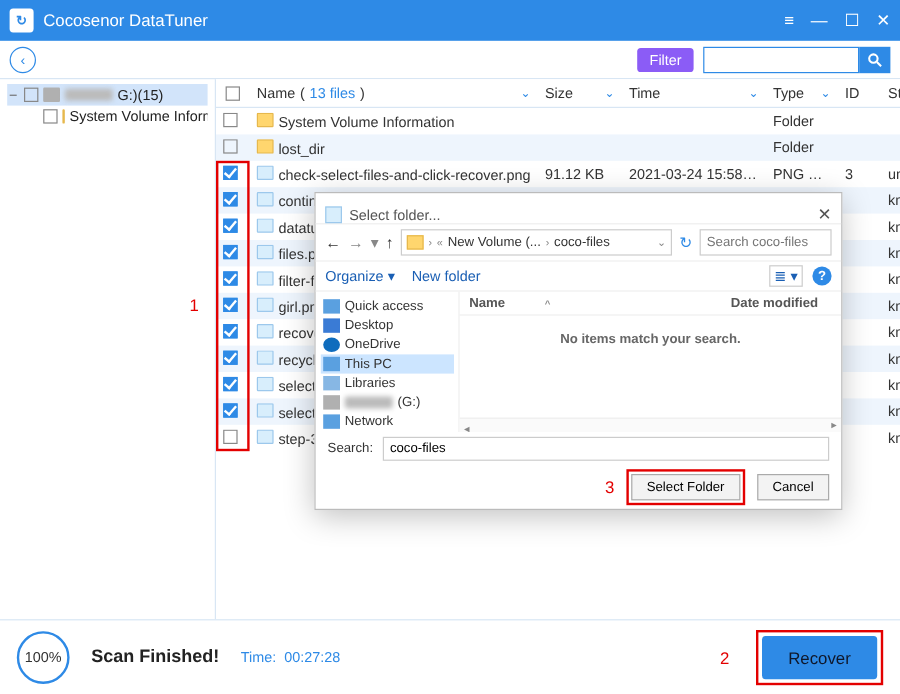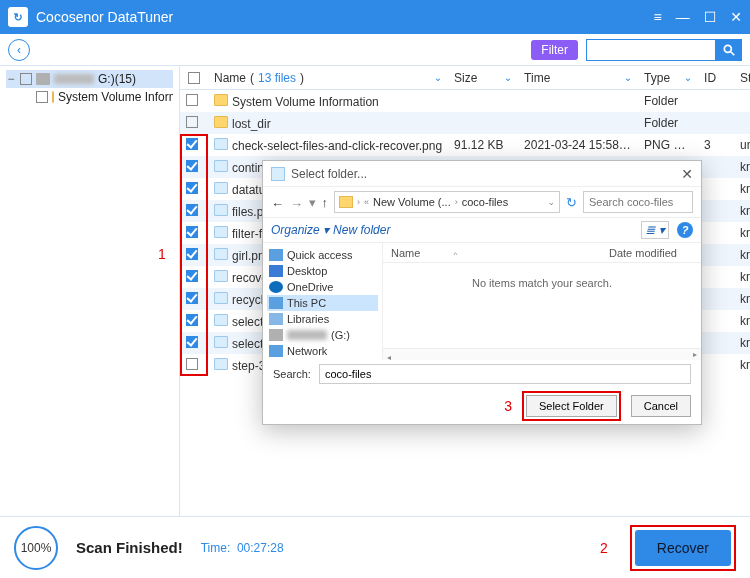--- a/index.html
+++ b/index.html
@@ -63,49 +63,49 @@
   .footer { height:62px; border-top:1px solid #d8e6f4; display:flex; align-items:center; padding:0 14px; gap:18px;}
   .progress-circle { width:44px; height:44px; border:2px solid #2e8ae6; border-radius:50%; display:flex; align-items:center; justify-content:center; font-size:12px; color:#333;}
   .scan-status { font-size:15px; font-weight:600; color:#222;}
   .scan-time { color:#2e8ae6; font-size:12px;}
   .footer .spacer { flex:1; }
   .recover-btn { background:#2e8ae6; color:#0f172a; border:none; padding:10px 22px; font-size:14px; border-radius:3px; cursor:pointer;}
   .recover-wrap { border:2px solid #e30000; padding:3px; }
 
   
   .dialog { position:absolute; left:262px; top:160px; width:440px; height:265px; background:#fff; border:1px solid #bbb; box-shadow:0 6px 24px rgba(0,0,0,.25); display:flex; flex-direction:column; font-size:12px;}
-  .dlg-title { height:26px; display:flex; align-items:center; padding:0 8px; border-bottom:1px solid #eee; color:#555;}
+  .dlg-title { height:26px; display:flex; align-items:flex-end; padding:0 8px; border-bottom:1px solid #eee; color:#555;}
   .dlg-title .mini-ico { width:14px; height:14px; background:#d8eefc; border:1px solid #9cc8ec; margin-right:6px;}
   .dlg-title .close { margin-left:auto; cursor:pointer; color:#555; font-size:14px;}
   .dlg-nav { height:30px; display:flex; align-items:center; gap:6px; padding:0 8px;}
   .nav-btn { color:#888; cursor:pointer; font-size:13px;}
   .nav-btn.ena { color:#333;}
   .breadcrumb { flex:1; height:22px; border:1px solid #ccc; display:flex; align-items:center; padding:0 4px; gap:4px; font-size:11px; overflow:hidden;}
   .bc-ico { width:14px; height:12px; background:#ffd66e; border:1px solid #e6b84d;}
   .bc-sep { color:#888; font-size:9px;}
   .refresh { color:#2e8ae6; cursor:pointer; font-size:13px;}
   .search-dlg { width:110px; height:22px; border:1px solid #ccc; padding:0 5px; font-size:11px; color:#888;}
-  .dlg-toolbar { height:26px; border-bottom:1px solid #eee; border-top:1px solid #eee; display:flex; align-items:center; padding:0 8px; gap:4px; color:#1a5fb4; font-size:12px;font-style:italic;}
+  .dlg-toolbar { height:26px; border-bottom:1px solid #eee; border-top:1px solid #eee; display:flex; align-items:center; padding:0 8px; gap:14px; color:#1a5fb4; font-size:12px;}
   .dlg-toolbar .tbtn { cursor:pointer;}
   .dlg-toolbar .right { margin-left:auto; display:flex; gap:8px; align-items:center;}
   .view-btn { width:28px; height:18px; border:1px solid #ccc; display:flex; align-items:center; justify-content:center; }
   .help-ico { width:16px; height:16px; border-radius:50%; background:#2e8ae6; color:#fff; display:flex; align-items:center; justify-content:center; font-size:11px; font-weight:bold;}
   .dlg-body { flex:1; display:flex; overflow:hidden;}
   .dlg-tree { width:120px; border-right:1px solid #eee; padding:4px; font-size:11px; overflow-y:auto;}
   .dlg-tree-item { display:flex; align-items:center; gap:4px; padding:2px 2px; cursor:pointer; white-space:nowrap;}
   .dlg-tree-item.sel { background:#cce5ff; }
   .dti-ico { width:14px; height:12px; flex-shrink:0;}
   .ico-star{ background:#5aa0e0;}
   .ico-desk{ background:#3a7bd5;}
   .ico-one{ background:#0f6cbd; border-radius:50%;}
   .ico-pc{ background:#5aa0e0;}
   .ico-lib{ background:#87b7e4;}
   .ico-drv{ background:#b0b0b0;}
   .ico-net{ background:#5aa0e0;}
-  .dlg-content { flex:1; display:flex; flex-direction:column;}
+  .dlg-content { flex:1; display:flex; flex-direction:column;font-weight:bold;}
   .dlg-columns { height:20px; border-bottom:1px solid #eee; display:flex; align-items:center; font-size:11px; color:#555;}
   .dlg-columns .dcol { padding:0 8px;}
   .dcol-name{ flex:1;} .dcol-date{ width:100px;}
   .dlg-empty { flex:1; display:flex; align-items:flex-start; justify-content:center; padding-top:14px; color:#666; font-size:11px;}
   .dlg-folder-row { height:28px; display:flex; align-items:center; padding:0 10px; gap:8px;}
   .dlg-folder-row label { font-size:11px; color:#333;}
   .dlg-folder-input { flex:1; height:20px; border:1px solid #ccc; padding:0 5px; font-size:11px;}
   .dlg-buttons { height:36px; display:flex; align-items:center; justify-content:flex-end; gap:10px; padding:0 10px;}
   .dlg-btn { height:22px; padding:0 12px; border:1px solid #aaa; background:#f3f3f3; font-size:11px; cursor:pointer;}
   .dlg-btn-wrap { border:2px solid #e30000; padding:2px;}

